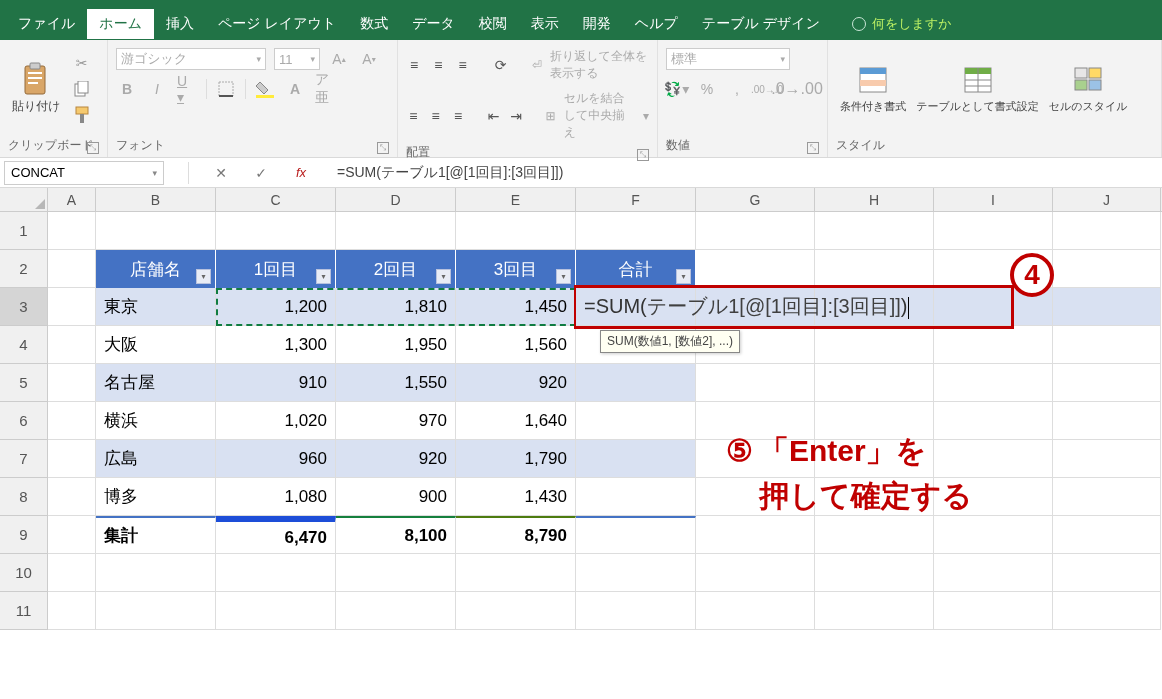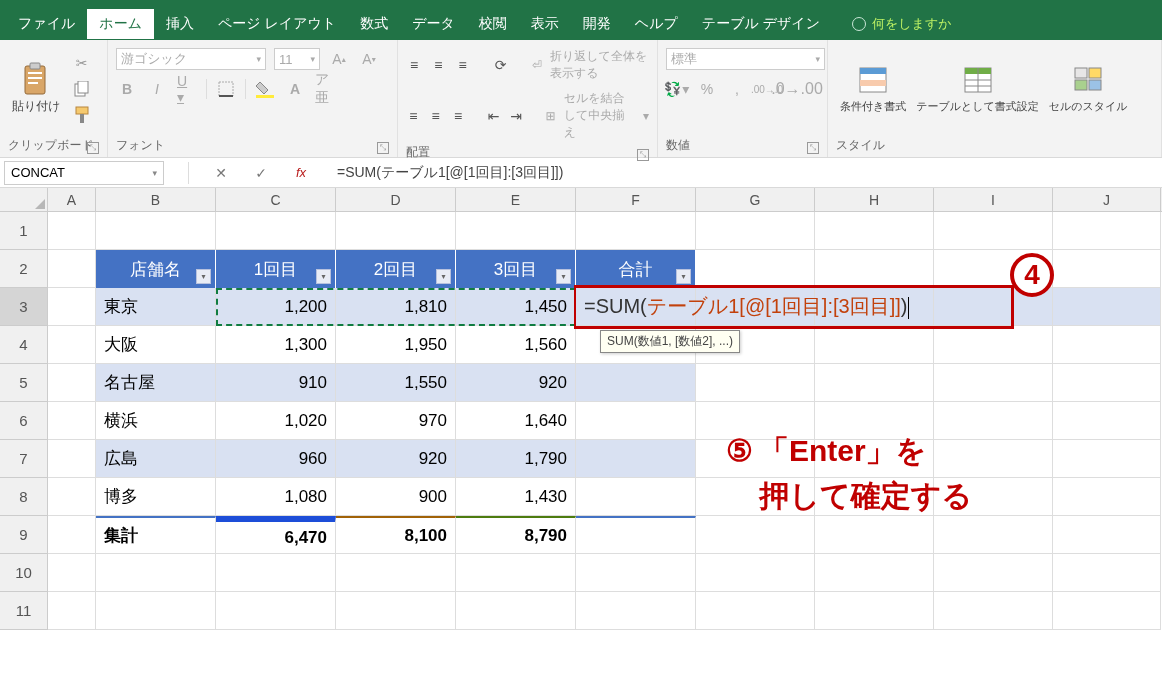--- a/index.html
+++ b/index.html
@@ -57,21 +57,21 @@
   
   .marquee { position:absolute; border:2px dashed #107c41; pointer-events:none; }
   .sel-cell { position:absolute; border:3px solid #c00000; pointer-events:none; }
   
   .tooltip { position:absolute; background:#fffff2; border:1px solid #888; padding:2px 6px; font-size:12px; color:#444; box-shadow:1px 1px 3px rgba(0,0,0,.2); }
   
   .callout-num { position:absolute; width:44px; height:44px; border:4px solid #c00000; border-radius:50%; color:#c00000; font-size:28px; font-weight:bold; display:flex; align-items:center; justify-content:center; background:#fff; }
   .callout-text { position:absolute; color:#c00000; font-size:30px; font-weight:bold; line-height:1.5; }
   
   .formula-display { font-family: "Yu Gothic", sans-serif; font-size:20px; color:#333; white-space:nowrap; }
-  .formula-display .ref { color:#c2410c; }
+  .formula-display .ref { color:#404040; }
   .formula-display .cursor { display:inline-block; width:1px; height:22px; background:#000; vertical-align:middle; margin:0 1px; }
 
   
   .cA{width:48px}.cB{width:120px}.cC{width:120px}.cD{width:120px}.cE{width:120px}.cF{width:120px}.cG{width:119px}.cH{width:119px}.cI{width:119px}.cJ{width:108px}
 </style>
 </head>
 <body>
 
 <div class="titlebar"></div>
 
@@ -192,21 +192,21 @@
         <div class="sq">⇥</div>
         <div style="width:10px"></div>
         <div class="hstack" style="color:#aaa;font-size:12px"><span>⊞</span><span>セルを結合して中央揃え</span> ▾</div>
       </div>
     </div>
     <div class="group-label"><span>配置</span><span class="launcher">⤡</span></div>
   </div>
 
   <div class="group" style="width:170px">
     <div class="group-body" style="flex-direction:column; align-items:stretch; gap:8px; padding-top:4px">
-      <div class="combo" style="width:159px">
+      <div class="combo" style="width:124px">
           <span>標準</span>
           <span class="caret">▾</span>
         </div>
       <div class="hstack">
         <div class="sq" style="color:#aaa">💱▾</div>
         <div class="sq" style="color:#aaa">%</div>
         <div class="sq" style="color:#aaa">,</div>
         <div class="sq" style="color:#aaa;font-size:10px">.00→.0</div>
         <div class="sq" style="color:#aaa;font-size:16px">.0→.00</div>
       </div>
@@ -408,21 +408,21 @@
       <div class="cell cH"></div>
       <div class="cell cI"></div>
       <div class="cell cJ"></div>
   </div>
 
   <div class="row">
     <div class="rh">9</div>
     <div class="cell cA"></div>
     <div class="cell cB striped-odd bold" style="border-top:2px solid #4472C4">集計</div>
     <div class="cell cC striped-odd num bold" style="border-top:6px solid #1d4ed8">6,470</div>
-    <div class="cell cD striped-odd num bold" style="border-top:2px solid #a16207">8,100</div>
+    <div class="cell cD striped-odd num bold" style="border-top:2px solid #15803d">8,100</div>
     <div class="cell cE striped-odd num bold" style="border-top:2px solid #4d7c0f">8,790</div>
     <div class="cell cF striped-odd" style="border-top:2px solid #4472C4"></div>
     <div class="cell cG"></div>
       <div class="cell cH"></div>
       <div class="cell cI"></div>
       <div class="cell cJ"></div>
   </div>
 
   <div class="row">
       <div class="rh">10</div>

